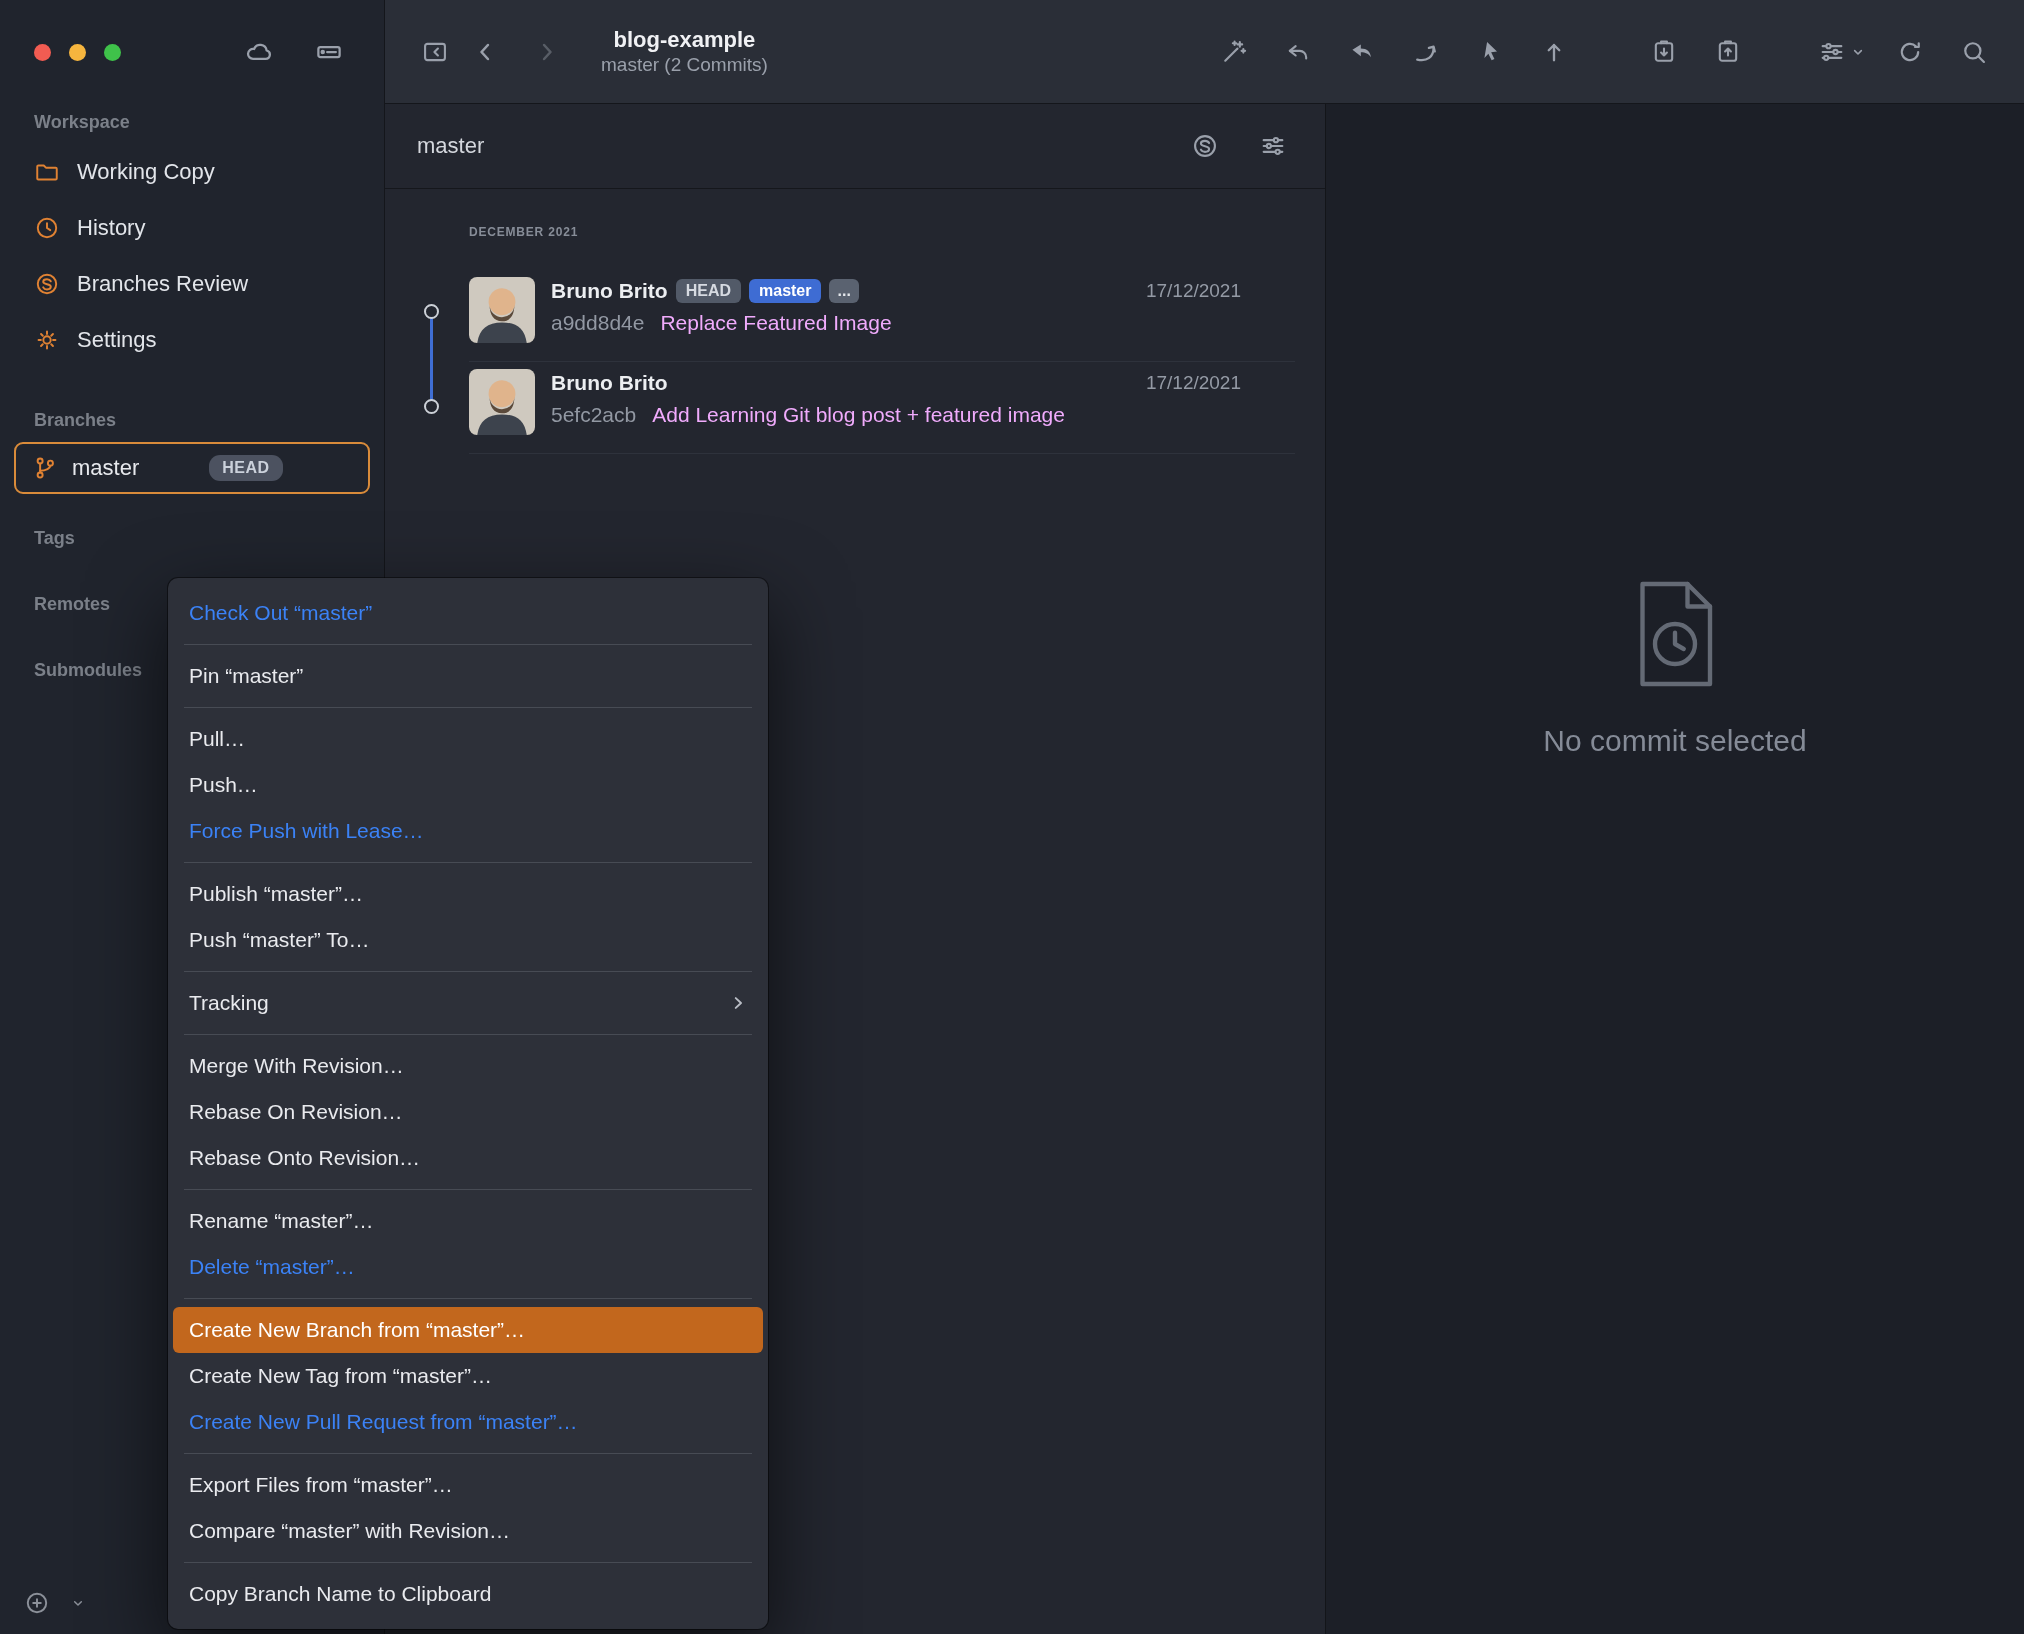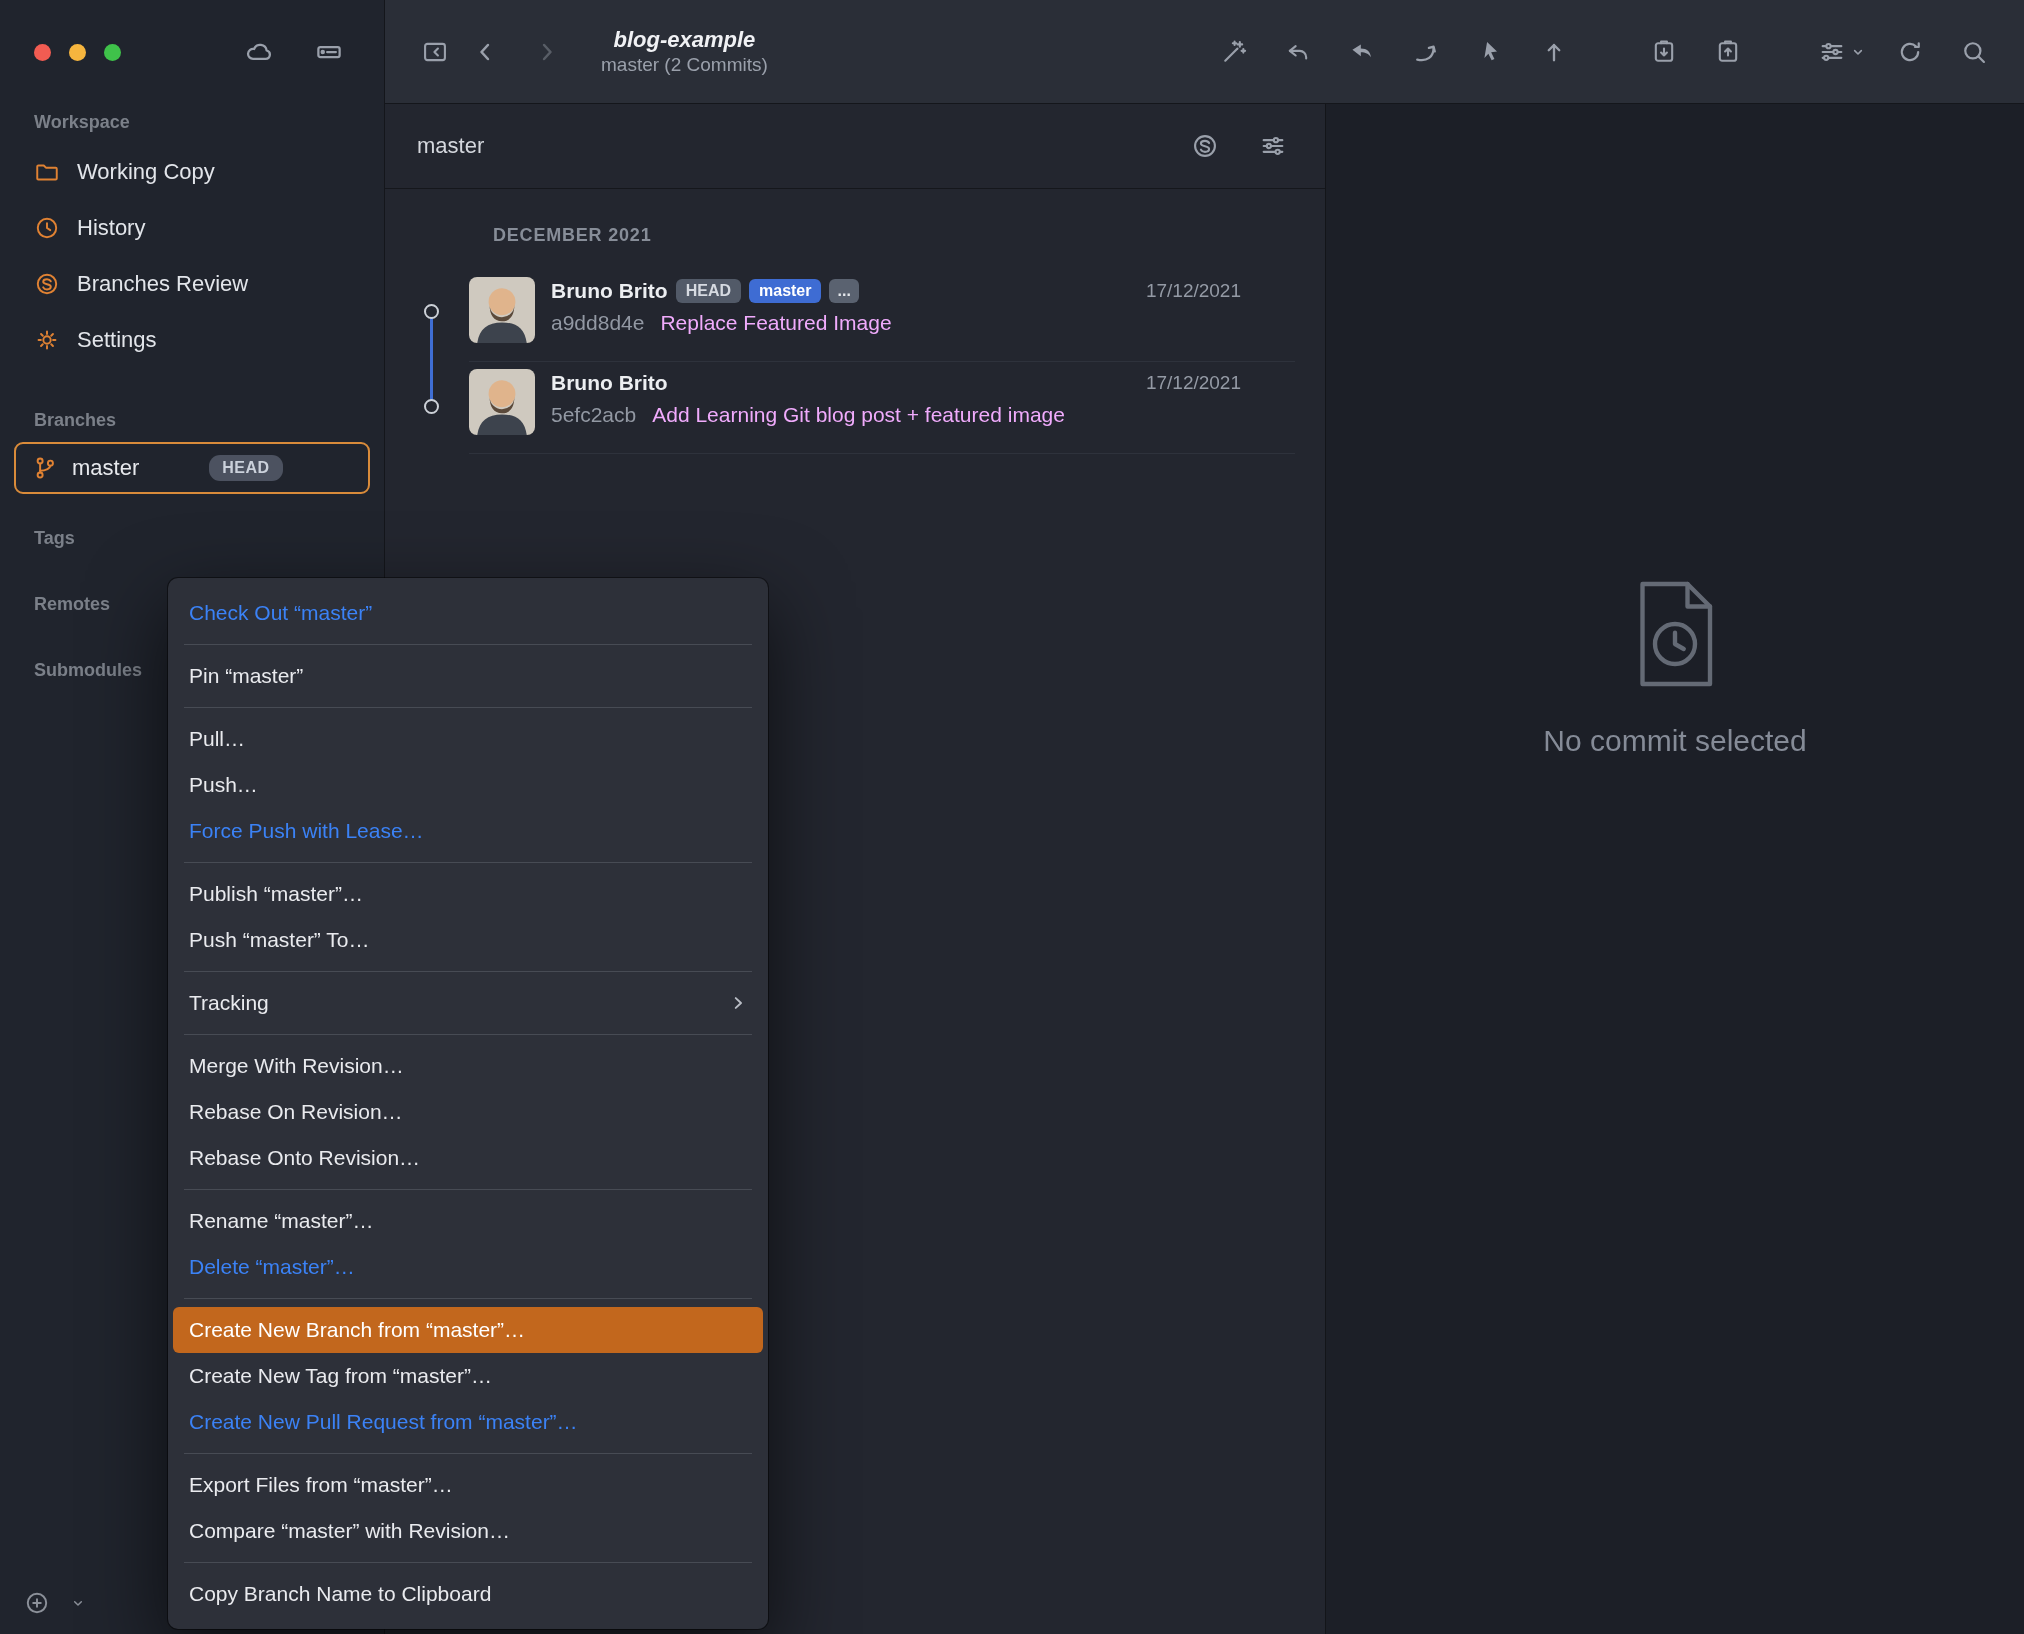--- a/index.html
+++ b/index.html
@@ -43,37 +43,37 @@
   .main { flex:1; display:flex; flex-direction:column; min-width:0; }
   .toolbar {
     height:104px; background:#2a2e37; border-bottom:1px solid #14161b;
     display:flex; align-items:center; padding:0 30px; gap:10px; color:#9aa0ab;
   }
   .toolbar svg { width:28px; height:28px; }
   .tb-icon { padding:6px; display:flex; align-items:center; }
   .tb-icon.dim { color:#585d66; }
   .tb-back-group { display:flex; align-items:center; gap:22px; margin-right:24px; }
   .title-block { display:flex; flex-direction:column; align-items:center; line-height:1.25; margin-right:auto; }
-  .title-block .t { font-size:22px; font-weight:700; color:#f0f1f4;font-style:italic; }
+  .title-block .t { font-size:22px; font-weight:700; color:#f0f1f4; }
   .title-block .s { font-size:19px; color:#9aa0ab; }
   .tb-right { display:flex; align-items:center; gap:24px; }
   .tb-gap { width:22px; }
   .tb-combo { display:flex; align-items:center; gap:4px; }
   .tb-combo .chev { width:16px; height:16px; }
 
   .content { flex:1; display:flex; min-height:0; }
 
   
   .commit-panel { width:941px; flex:0 0 941px; background:#23262f; border-right:1px solid #131519; display:flex; flex-direction:column; }
   .filter-bar { height:85px; border-bottom:1px solid #15171c; display:flex; align-items:center; padding:0 32px; }
   .filter-value { font-size:22px; color:#d4d7dd; }
   .filter-icons { margin-left:auto; display:flex; gap:28px; color:#9aa0ab; }
   .filter-icons svg { width:28px; height:28px; }
   .commit-list { position:relative; flex:1; }
-  .month-header { position:absolute; top:36px; left:84px; font-size:18px; font-weight:700; letter-spacing:.8px; color:#878d98;margin-left:24px; }
+  .month-header { position:absolute; top:36px; left:84px; font-size:12px; font-weight:700; letter-spacing:.8px; color:#878d98; }
   .graph-line { position:absolute; left:45px; top:123px; width:3px; height:95px; background:#3f6ed4; border-radius:2px; }
   .graph-node { position:absolute; left:39px; width:15px; height:15px; border-radius:50%; border:2.5px solid #ccd0d7; background:#23262f; }
   .node-1 { top:115px; } .node-2 { top:210px; }
   .commit { position:absolute; left:84px; right:26px; height:86px; display:flex; align-items:flex-start; gap:16px; }
   .commit-1 { top:88px; } .commit-2 { top:180px; }
   .avatar { width:66px; height:66px; border-radius:8px; overflow:hidden; flex:0 0 66px; }
   .avatar svg { display:block; width:66px; height:66px; }
   .commit-body { flex:1; display:flex; flex-direction:column; gap:8px; padding-top:2px; min-width:0; }
   .commit-line1 { display:flex; align-items:center; gap:8px; }
   .author { font-size:21px; font-weight:600; color:#eceef1; }

